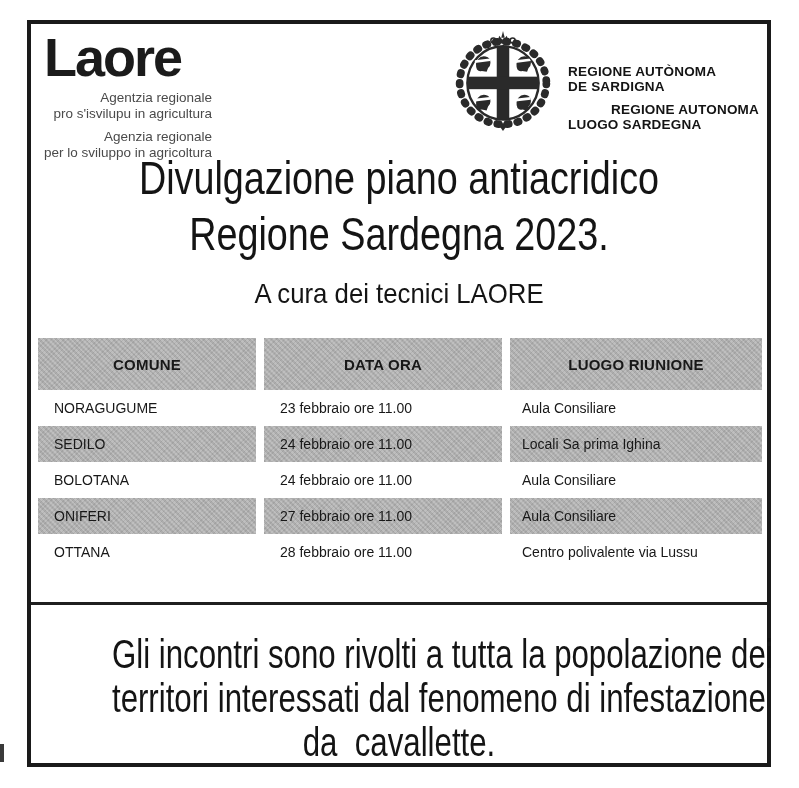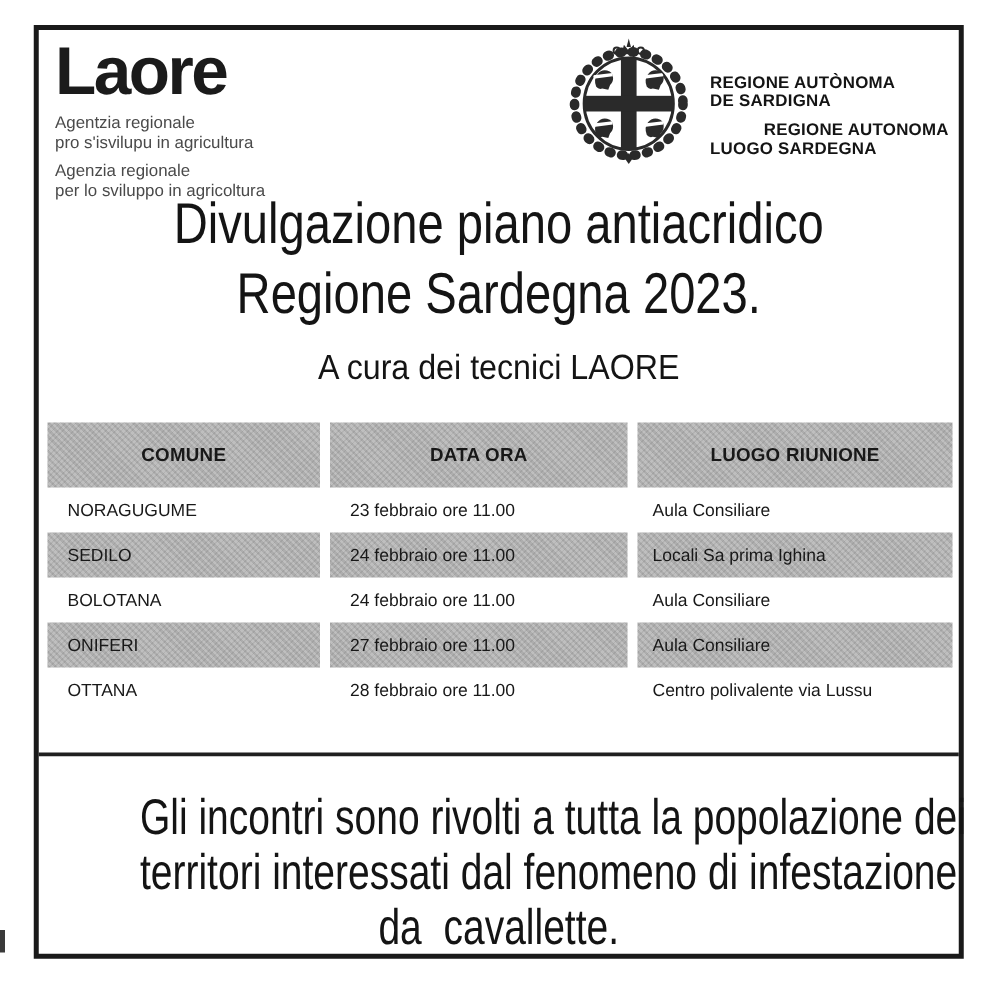--- a/index.html
+++ b/index.html
@@ -5,25 +5,25 @@
   html,body { margin:0; padding:0; background:#ffffff; }
   body { font-family: "Liberation Sans", sans-serif; color:#1c1c1c; }
   .page { position:relative; width:799px; height:788px; background:#ffffff; overflow:hidden; }
 
   .frame { position:absolute; left:27px; top:20px; width:736px; height:739px;
            border:4px solid #1a1a1a; background:#ffffff; }
 
   
   .brand { position:absolute; left:13px; top:6px; }
   .wordmark { font-size:54px; font-weight:700; letter-spacing:-2px; line-height:1.0; color:#1b1b1b; }
-  .tagline { margin-top:6px; font-size:13.5px; color:#4a4a4a; line-height:1.18; }
+  .tagline { margin-top:6px; font-size:13.5px; color:#4a4a4a; line-height:1.18;text-align:right; }
   .tagline.grp2 { margin-top:7px; }
 
   
-  .gov { position:absolute; top:6px; right:8px; display:flex; align-items:center; gap:12px; }
+  .gov { position:absolute; top:6px; right:8px; display:flex; align-items:flex-end; gap:12px; }
   .gov-text { margin-top:22px; font-size:13.5px; font-weight:700; line-height:1.12;
               letter-spacing:0.2px; color:#141414; }
   .gov-grp2 { margin-top:8px;padding-left:43px; }
 
   
   .title-block { position:absolute; left:0; right:0; top:126px; text-align:center; }
   .t-line { font-size:46px; line-height:56px; color:#141414;
             transform:scaleX(0.82); transform-origin:50% 50%; white-space:pre; }
   .t-sub { margin-top:16px; font-size:28px; line-height:32px; color:#141414;
            transform:scaleX(0.92); transform-origin:50% 50%; white-space:pre; }

